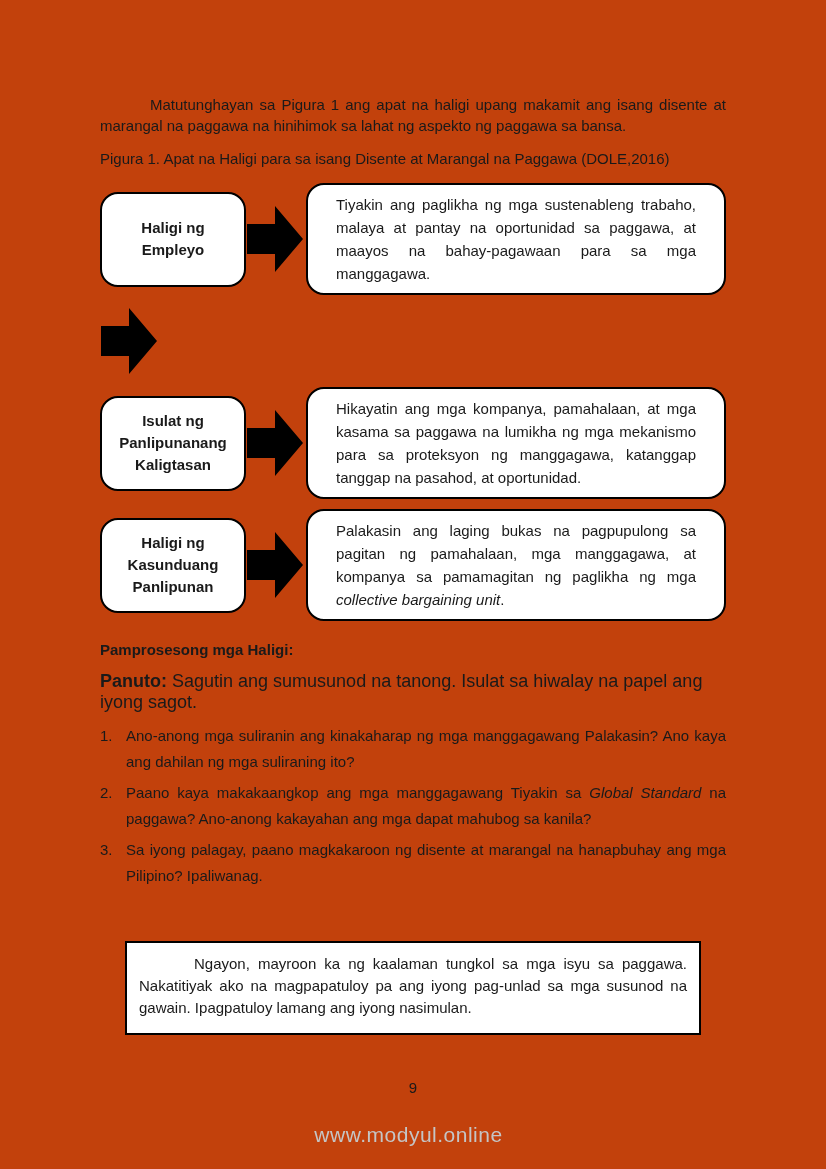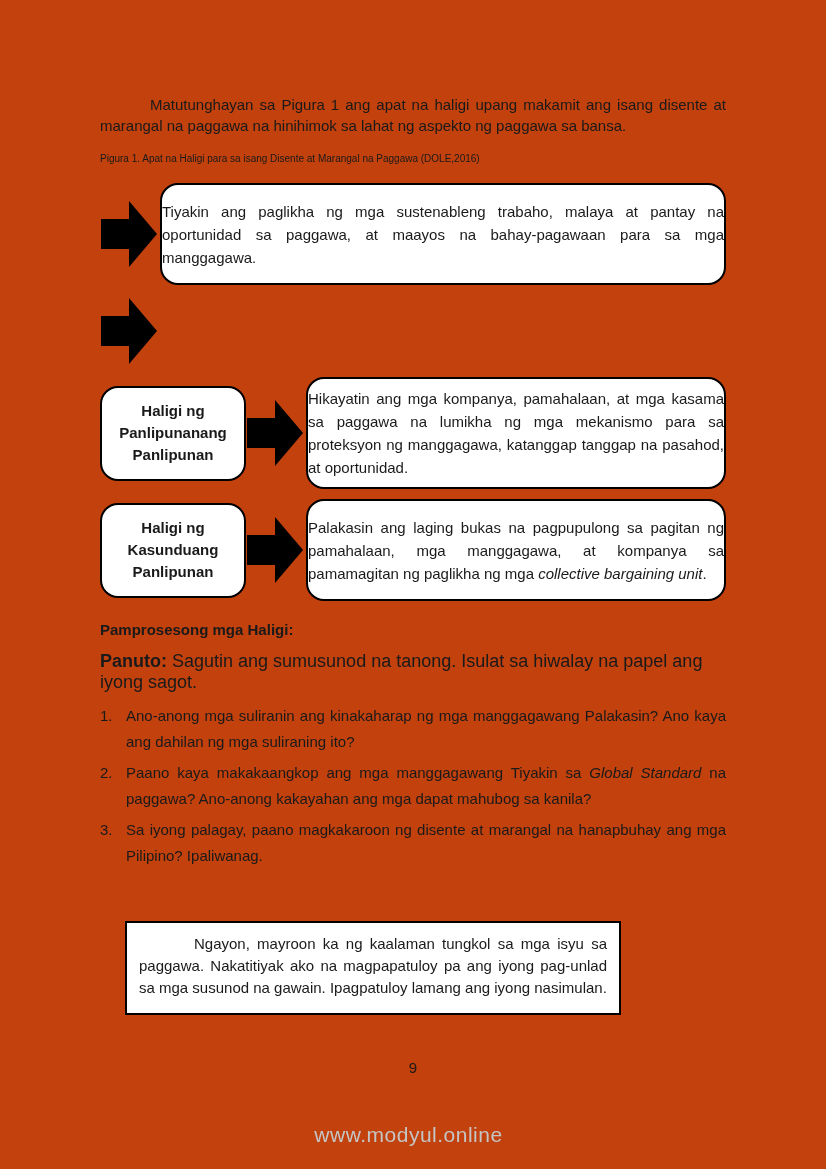--- a/index.html
+++ b/index.html
@@ -20,21 +20,21 @@
   }
   .intro {
     margin: 0;
     font-size: 15px;
     line-height: 21px;
     text-align: justify;
     text-indent: 50px;
   }
   .caption {
     margin: 12px 0 0 0;
-    font-size: 10px;
+    font-size: 15px;
     line-height: 21px;
   }
   .figure { margin-top: 14px; }
   .fig-row {
     display: flex;
     align-items: center;
     margin-bottom: 10px;
   }
   .pillar-box {
     width: 146px;
@@ -61,21 +61,21 @@
     justify-content: center;
   }
   .desc-box {
     flex: 1;
     box-sizing: border-box;
     border: 2px solid #000000;
     border-radius: 18px;
     min-height: 102px;
     display: flex;
     align-items: center;
-    padding: 8px 0;
+    padding: 8px 28px;
     background: #ffffff;
   }
   .desc-text {
     margin: 0;
     font-size: 15px;
     line-height: 23px;
     text-align: justify;
   }
   .q-heading {
     margin: 18px 0 0 0;
@@ -98,21 +98,21 @@
   .q-num {
     width: 26px;
     flex-shrink: 0;
   }
   .q-text {
     flex: 1;
     text-align: justify;
   }
   .closing-box {
     margin: 52px 0 0 25px;
-    width: 496px;
+    width: 576px;
     box-sizing: border-box;
     border: 2px solid #000000;
     padding: 10px 12px 14px 12px;
     background: #ffffff;
   }
   .closing-text {
     margin: 0;
     font-size: 15px;
     line-height: 22px;
     text-align: justify;
@@ -140,41 +140,44 @@
 <div class="page">
   <div class="content">
 
     <p class="intro">Matutunghayan sa Pigura 1 ang apat na haligi upang makamit ang isang disente at marangal na paggawa na hinihimok sa lahat ng aspekto ng paggawa sa bansa.</p>
 
     <p class="caption">Pigura 1. Apat na Haligi para sa isang Disente at Marangal na Paggawa (DOLE,2016)</p>
 
     <div class="figure">
 
       <div class="fig-row">
+        <div class="pillar-box">
+          <span>Haligi ng Empleyo</span>
+        </div>
         <div class="arrow-cell">
           <svg width="58" height="72" viewBox="0 0 58 72" aria-hidden="true">
             <polygon points="0,21 28,21 28,3 56,36 28,69 28,51 0,51" fill="#000000"></polygon>
           </svg>
         </div>
         <div class="desc-box">
           <p class="desc-text"><span>Tiyakin ang paglikha ng mga sustenableng trabaho, malaya at pantay na oportunidad sa paggawa, at maayos na bahay-pagawaan para sa mga manggagawa.</span><i></i><span></span></p>
         </div>
       </div>
 
       <div class="fig-row">
         <div class="arrow-cell">
           <svg width="58" height="72" viewBox="0 0 58 72" aria-hidden="true">
             <polygon points="0,21 28,21 28,3 56,36 28,69 28,51 0,51" fill="#000000"></polygon>
           </svg>
         </div>
       </div>
 
       <div class="fig-row">
         <div class="pillar-box">
-          <span>Haligi ng Panlipunanang Panlipunan</span>
+          <span>Isulat ng Panlipunanang Kaligtasan</span>
         </div>
         <div class="arrow-cell">
           <svg width="58" height="72" viewBox="0 0 58 72" aria-hidden="true">
             <polygon points="0,21 28,21 28,3 56,36 28,69 28,51 0,51" fill="#000000"></polygon>
           </svg>
         </div>
         <div class="desc-box">
           <p class="desc-text"><span>Hikayatin ang mga kompanya, pamahalaan, at mga kasama sa paggawa na lumikha ng mga mekanismo para sa proteksyon ng manggagawa, katanggap tanggap na pasahod, at oportunidad.</span><i></i><span></span></p>
         </div>
       </div>

